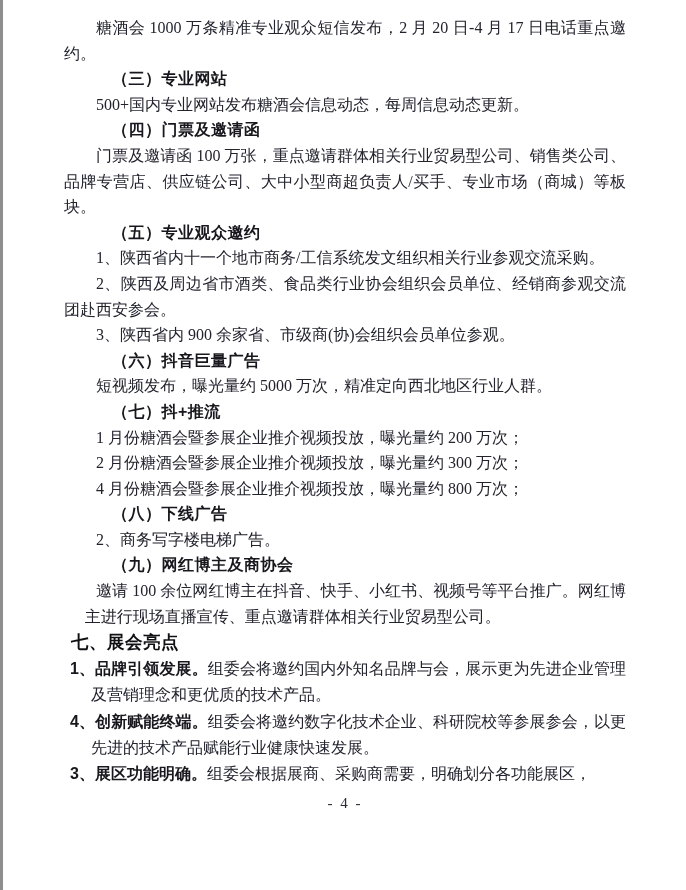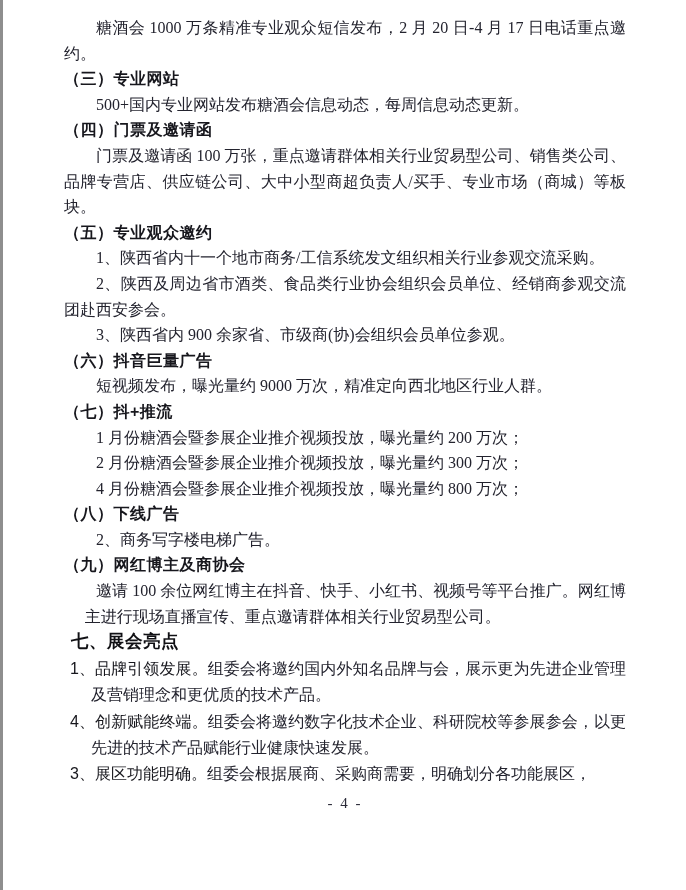--- a/index.html
+++ b/index.html
@@ -46,40 +46,41 @@
     padding-left: 1.3em;
     text-indent: 0.7em;
   }
   
   .h2 {
     font-family: "Liberation Sans", "DejaVu Sans", sans-serif;
     font-weight: bold;
     color: #17171d;
     text-indent: 0;
     letter-spacing: 0.5px;
+    margin-left: 48px;
   }
   
   .h1 {
-    font-family: Liberation Mono, monospace;
+    font-family: Liberation Serif, serif;
     font-weight: bold;
     font-size: 17.5px;
     line-height: 27px;
     color: #101014;
     text-indent: 0.4em;
     letter-spacing: 0.5px;
   }
   
   .li {
     padding-left: 27px;
     text-indent: -21px;
     line-height: 26.2px;
   }
   .li b {
     font-family: "Liberation Sans", "DejaVu Sans", sans-serif;
-    font-weight: normal;
+    font-weight: bold;
     color: #17171d;
   }
   .footer {
     margin-top: 8px;
     text-align: center;
     font-size: 15px;
     color: #2a2a38;
     letter-spacing: 2px;
   }
 </style>
@@ -93,21 +94,21 @@
       <div class="p">糖酒会 1000 万条精准专业观众短信发布，2 月 20 日-4 月 17 日电话重点邀约。</div>
       <div class="h2">（三）专业网站</div>
       <div class="p">500+国内专业网站发布糖酒会信息动态，每周信息动态更新。</div>
       <div class="h2">（四）门票及邀请函</div>
       <div class="p">门票及邀请函 100 万张，重点邀请群体相关行业贸易型公司、销售类公司、品牌专营店、供应链公司、大中小型商超负责人/买手、专业市场（商城）等板块。</div>
       <div class="h2">（五）专业观众邀约</div>
       <div class="p">1、陕西省内十一个地市商务/工信系统发文组织相关行业参观交流采购。</div>
       <div class="p">2、陕西及周边省市酒类、食品类行业协会组织会员单位、经销商参观交流团赴西安参会。</div>
       <div class="p">3、陕西省内 900 余家省、市级商(协)会组织会员单位参观。</div>
       <div class="h2">（六）抖音巨量广告</div>
-      <div class="p">短视频发布，曝光量约 9000 万次，精准定向西北地区行业人群。</div>
+      <div class="p">短视频发布，曝光量约 5000 万次，精准定向西北地区行业人群。</div>
       <div class="h2">（七）抖+推流</div>
       <div class="p">1 月份糖酒会暨参展企业推介视频投放，曝光量约 200 万次；</div>
       <div class="p">2 月份糖酒会暨参展企业推介视频投放，曝光量约 300 万次；</div>
       <div class="p">4 月份糖酒会暨参展企业推介视频投放，曝光量约 800 万次；</div>
       <div class="h2">（八）下线广告</div>
       <div class="p">2、商务写字楼电梯广告。</div>
       <div class="h2">（九）网红博主及商协会</div>
       <div class="p9">邀请 100 余位网红博主在抖音、快手、小红书、视频号等平台推广。网红博主进行现场直播宣传、重点邀请群体相关行业贸易型公司。</div>
       <div class="h1">七、展会亮点</div>
       <div class="li"><b>1、品牌引领发展。</b>组委会将邀约国内外知名品牌与会，展示更为先进企业管理及营销理念和更优质的技术产品。</div>

